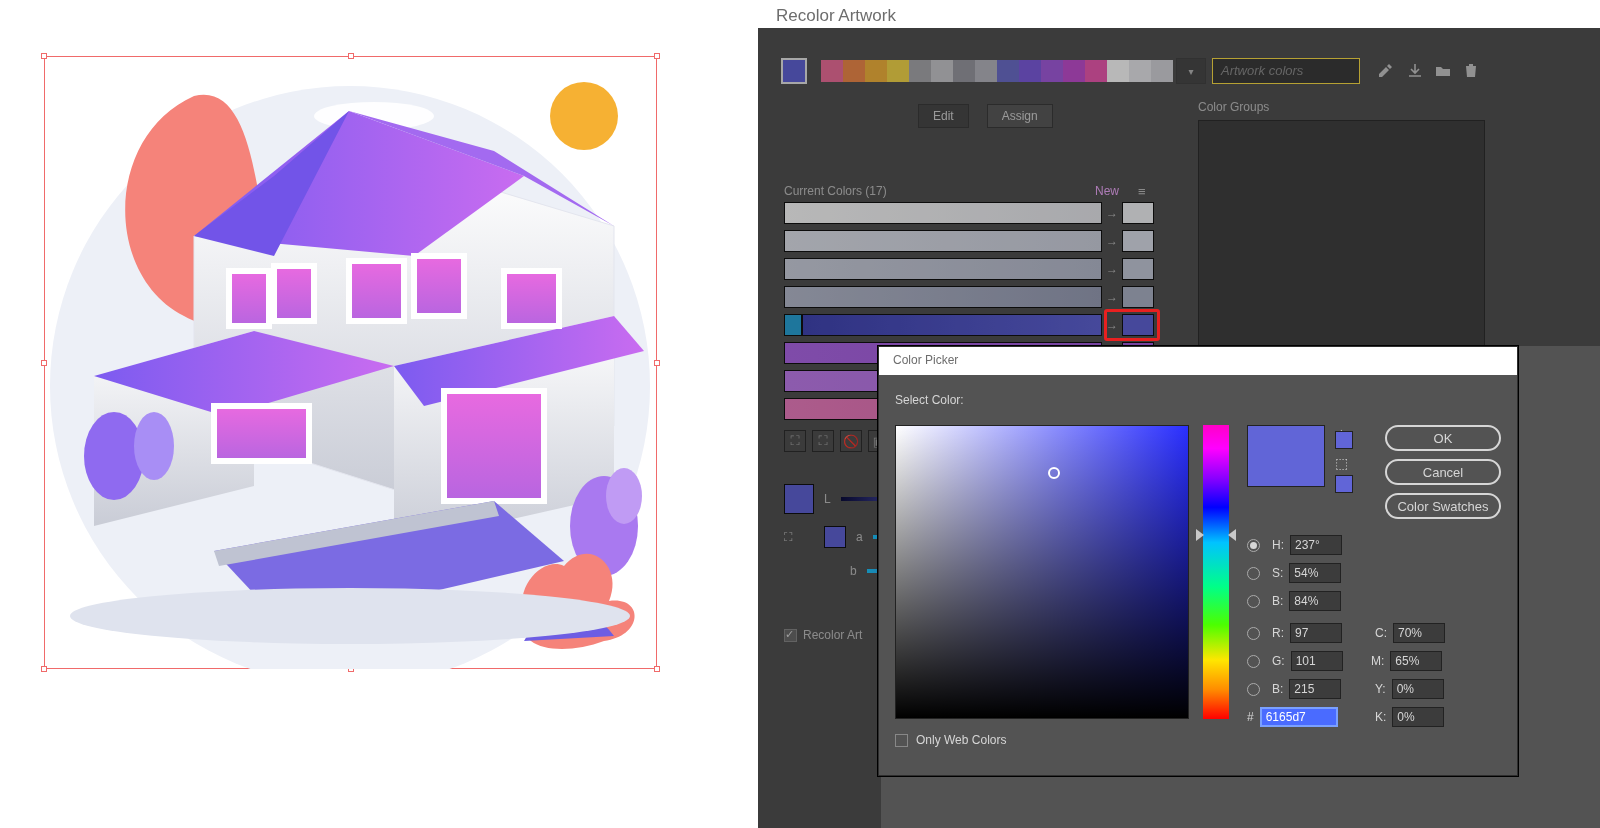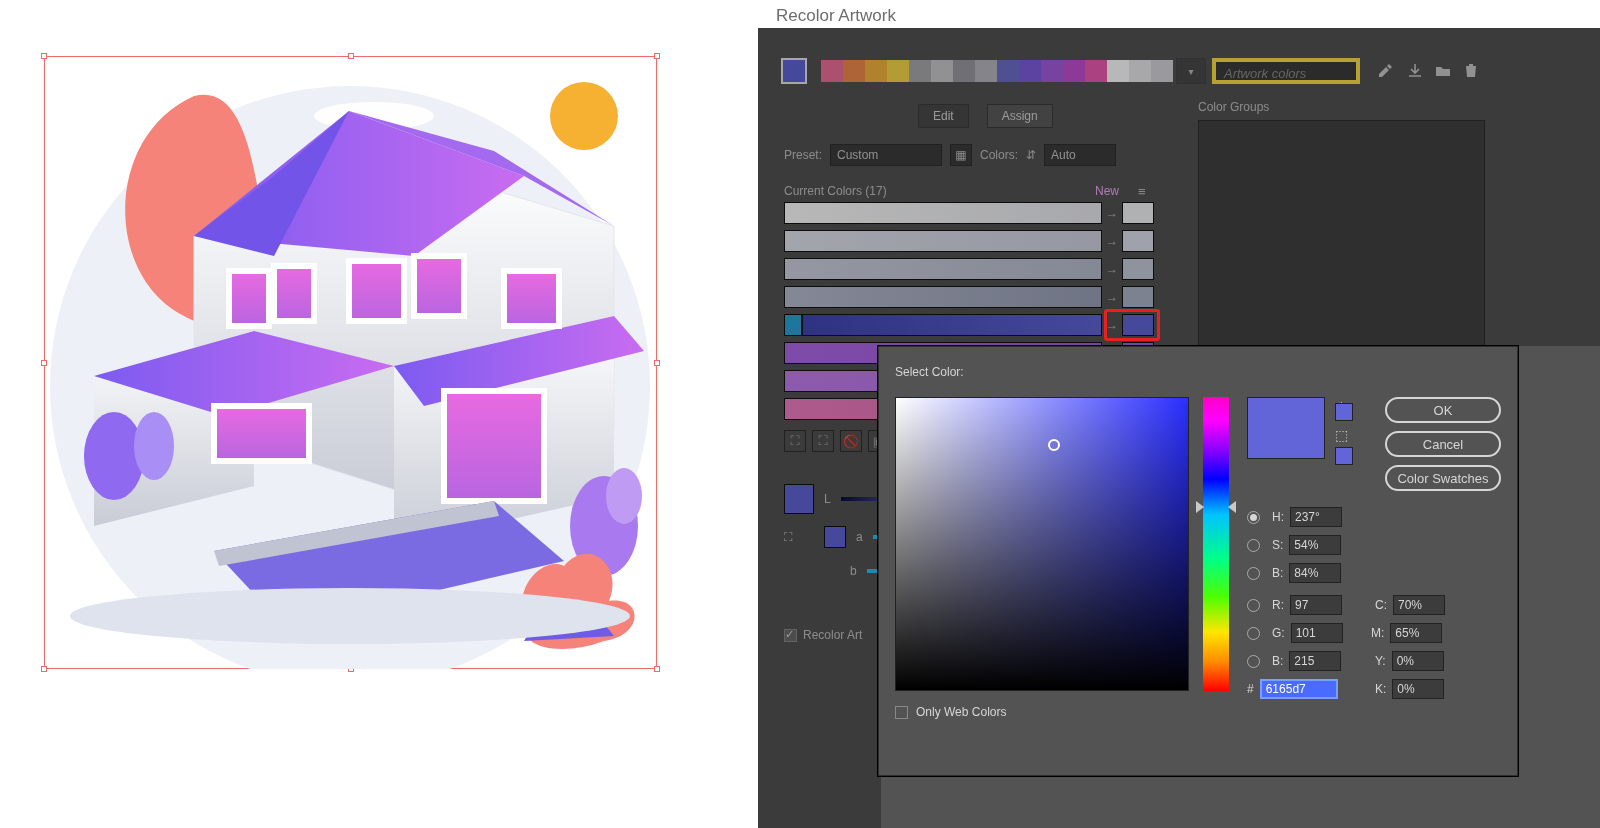--- a/index.html
+++ b/index.html
@@ -12,21 +12,21 @@
   .right-area { position: absolute; left: 758px; top: 0; right: 0; bottom: 0; }
   .panel-titlebar { position: absolute; left: 0; top: 0; right: 0; height: 28px; background: #fff; color: #6d6d6d; font-size: 17px; padding: 6px 18px; }
   .recolor-body { position: absolute; left: 0; top: 28px; right: 0; bottom: 0; background: #535353; }
   .dim-overlay { position: absolute; left: 0; top: 0; right: 0; height: 318px; background: rgba(0,0,0,0.28); pointer-events: none; z-index: 40; }
   .dim-overlay.lower { top: auto; bottom: 0; height: calc(100% - 318px); left:0; width:123px; }
   
   .topswatch-single { position: absolute; left: 23px; top: 30px; width: 26px; height: 26px; border: 2px solid #e8e8e8; background: #6165d7; }
   .swatchstrip { position: absolute; left: 63px; top: 32px; height: 22px; display: flex; }
   .swatchstrip div { width: 22px; height: 22px; }
   .dropdown-stub { position: absolute; left: 418px; top: 30px; width: 30px; height: 26px; border:1px solid #444; background:#4a4a4a; display:flex;align-items:center;justify-content:center;color:#b9b9b9;font-size:10px;}
-  .art-colors-field { position: absolute; left: 454px; top: 30px; width: 148px; height: 26px; background: #3c3c3c; color: #8d8d8d; font-style: italic; font-size: 13px; padding: 4px 8px; border:4px solid #fde047;}
+  .art-colors-field { position: absolute; left: 454px; top: 30px; width: 148px; height: 26px; background: #3c3c3c; color: #8d8d8d; font-style: italic; font-size: 13px; padding: 4px 8px; border:1px solid #fde047;}
   .icon-btn { position: absolute; width: 22px; height: 22px; color: #c9c9c9; font-size: 15px; display:flex;align-items:center;justify-content:center; }
   .tabs { position: absolute; left: 160px; top: 76px; height: 24px; display: flex; gap: 18px; }
   .tab { padding: 4px 14px; color: #d6d6d6; font-size: 12px; border: 1px solid #3c3c3c; background: #4a4a4a; }
   .tab.active { background: #5c5c5c; text-align: center; }
   .preset-row { position: absolute; left: 26px; top: 116px; font-size: 12px; color: #c0c0c0; display:flex;align-items:center;gap:8px;}
   .preset-row .select { width: 112px; height: 22px; background:#3c3c3c; border:1px solid #2e2e2e; padding:3px 6px; color:#c7c7c7;}
   .preset-row .mini { width:22px;height:22px;background:#3c3c3c;border:1px solid #2e2e2e;display:flex;align-items:center;justify-content:center;}
   .cur-colors-label { position:absolute; left:26px; top:156px; font-size:12px; color:#c0c0c0;}
   .new-label { position:absolute; left:337px; top:156px; font-size:12px; color:#f0abfc;}
   .hambg { position:absolute; left:380px; top:156px; color:#c0c0c0; font-size:13px;}
@@ -198,28 +198,20 @@
         <svg width="16" height="16" viewBox="0 0 16 16">
           <path d="M3 3h10l-1 11H4zM6 1h4v2H6z" fill="#c9c9c9"></path>
         </svg>
       </div>
 
     <div class="tabs">
       <div class="tab">Edit</div>
       <div class="tab active">Assign</div>
     </div>
 
-    <div class="preset-row">
-      <span>Preset:</span>
-      <div class="select">Custom</div>
-      <div class="mini">▦</div>
-      <span>Colors:</span>
-      <span style="color:#c0c0c0;">⇵</span>
-      <div class="select" style="width:72px;">Auto</div>
-    </div>
 
     <div class="cur-colors-label">Current Colors (17)</div>
     <div class="new-label">New</div>
     <div class="hambg">≡</div>
 
     <div class="color-rows">
         <div class="crow">
           <div class="longbar" style="background: linear-gradient(90deg, rgb(255, 255, 255), rgb(233, 234, 239));"></div>
           <div class="arrow">→</div>
           <div class="newswatch" style="background: rgb(244, 245, 248);"></div>
@@ -300,20 +292,21 @@
       <div class="cb"></div>
       <span>Recolor Art</span>
     </div>
 
     <div class="dim-overlay"></div>
     <div class="dim-overlay lower"></div>
   </div>
 </div>
 
 <div class="picker">
+  <div class="titlebar">Color Picker</div>
   <div class="body">
     <div class="select-label">Select Color:</div>
     <div class="sbfield">
       <div class="sb-circle" style="left:54%;top:16%;"></div>
     </div>
     <div class="huebar"></div>
     <div class="hue-arrows" style="top:154px;">
       <div class="tri l"></div>
         <div class="tri r"></div>
     </div>

